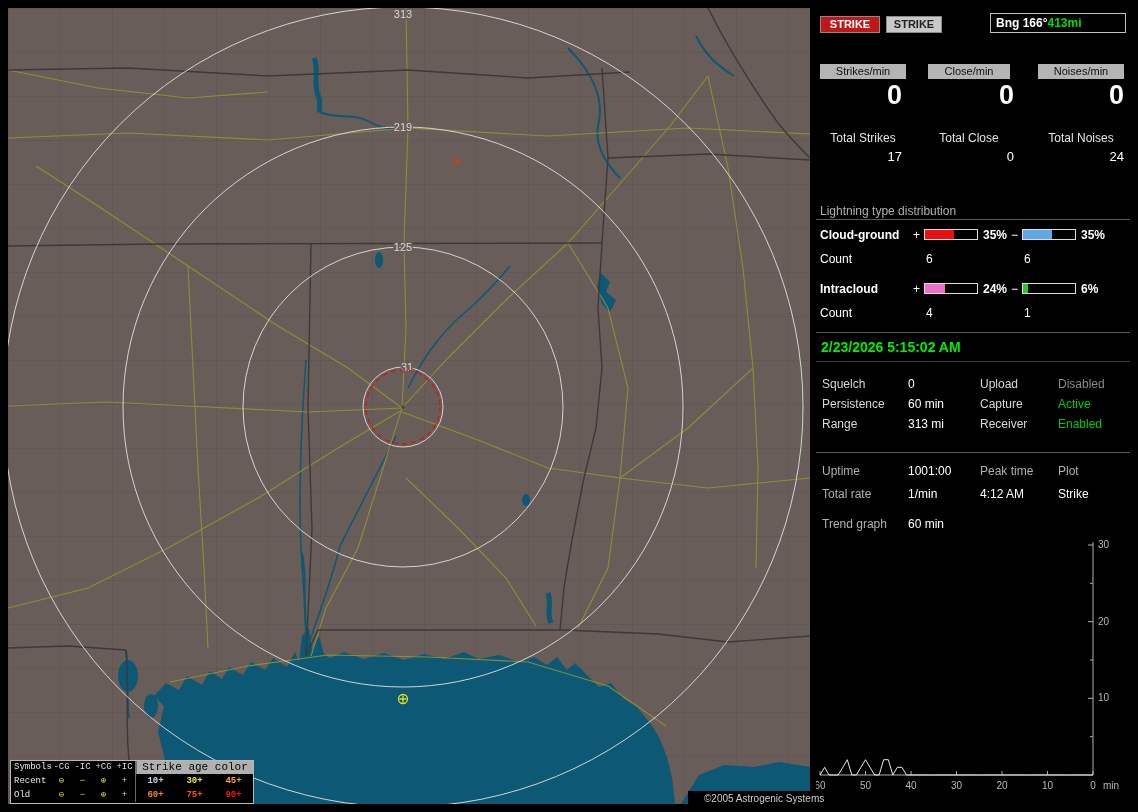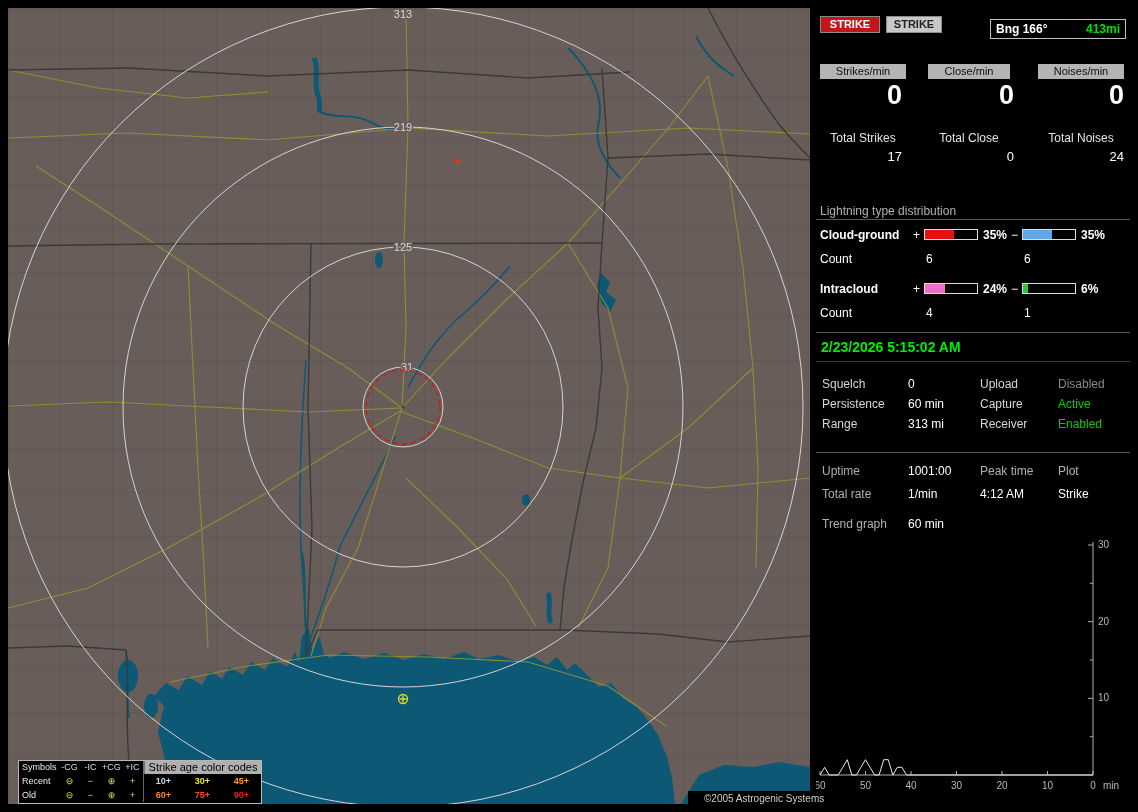--- a/index.html
+++ b/index.html
@@ -2,44 +2,44 @@
 <html><head>
 <meta charset="utf-8">
 <style>
   *{margin:0;padding:0;box-sizing:border-box}
   html,body{width:1138px;height:812px;background:#000;overflow:hidden;
     font-family:"Liberation Sans",sans-serif;color:#e0e0e0}
   .pa{position:absolute}
   
   #map{position:absolute;left:8px;top:8px;width:802px;height:796px;background:#695d5a;overflow:hidden}
   
-  #legend{position:absolute;left:10px;top:752px;width:244px;height:44px;background:#000;
-    border:1px solid #b8b8b8;font-family:Liberation Sans, sans-serif;font-size:9px;color:#ddd}
+  #legend{position:absolute;left:2px;top:752px;width:244px;height:44px;background:#000;
+    border:1px solid #b8b8b8;font-family:Liberation Mono, monospace;font-size:9px;color:#ddd}
   .lg-header{display:flex;height:13px;line-height:13px}
   .lg-row{display:flex;height:14px;line-height:14px;align-items:center}
   .lg-label{width:40px;padding-left:3px;color:#e8e8e8}
   .lg-cell{width:21px;text-align:center}
   .lg-agehead{flex:1;background:#b0b0b0;color:#000;text-align:center;border-left:2px solid #737373;font-size:11px}
   .lg-ages{flex:1;display:flex;border-left:1px solid #666}
   .lg-age{width:39px;text-align:center;font-weight:bold}
   
   #panel{position:absolute;left:816px;top:8px;width:314px;height:796px;font-size:12px}
   .btn{font-size:11px;font-weight:bold;text-align:center;line-height:15px;height:17px;border:1px solid #8a8a8a;cursor:pointer}
   .chip{background:#b4b4b4;color:#101010;font-size:11px;text-align:center;height:15px;line-height:15px}
   .bigzero{font-size:27px;font-weight:bold;color:#fff;text-align:right}
   .tlabel{font-size:12px;color:#e4e4e4;text-align:center}
   .tval{font-size:13px;color:#fff;text-align:right}
   .hline{height:1px;background:#5a5a5a;left:0;width:314px}
   .dim{color:#b0b0b0}
   .wht{color:#fff}
   .bold{font-weight:bold}
   .bar{width:54px;height:11px;border:1px solid #dcdcdc;background:#000}
   .bar i{display:block;height:100%}
-  #bngbox{left:174px;top:11px;width:136px;height:20px;background:#000;border:1px solid #c0c0c0;
-    display:flex;justify-content:space-between;align-items:center;padding:0 5px;font-weight:bold}
+  #bngbox{left:174px;top:5px;width:136px;height:20px;background:#000;border:1px solid #c0c0c0;
+    display:flex;align-items:center;padding:0 5px;font-weight:bold}
   #copyright{position:absolute;left:688px;top:791px;background:#000;color:#cfcfcf;font-size:10px;padding:2px 16px}
 </style>
 </head>
 <body>
 
 <div id="map">
   <svg viewBox="0 0 802 796" width="802" height="796">
     <defs>
       <pattern id="counties" width="52" height="44" patternUnits="userSpaceOnUse">
         <path d="M52 0H0V44" fill="none" stroke="rgba(0,0,0,0.13)"></path>

